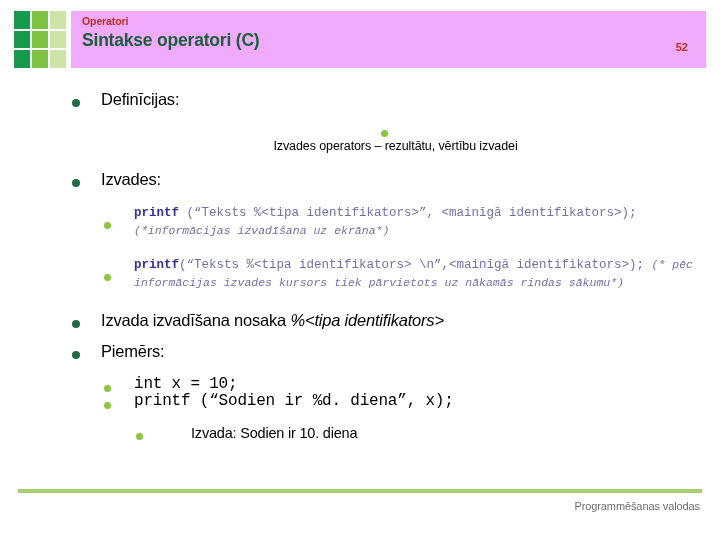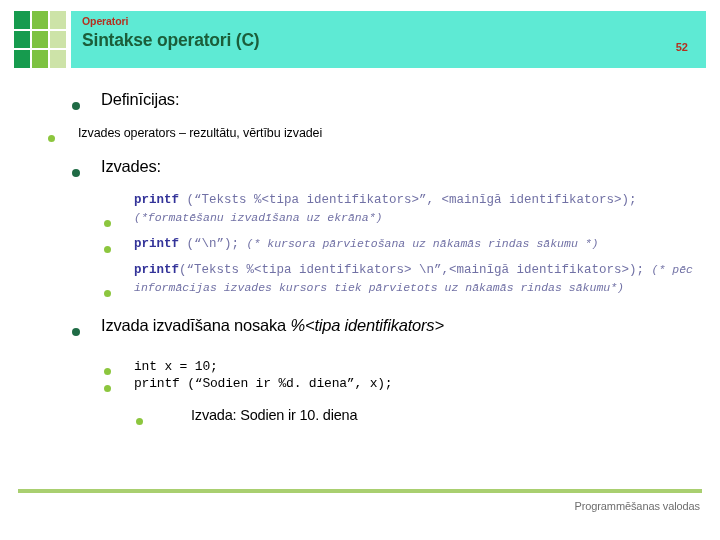--- a/index.html
+++ b/index.html
@@ -75,21 +75,21 @@
   
   .content {
     position: absolute;
     left: 0;
     top: 88px;
     width: 720px;
   }
 
   .row {
     display: flex;
-    align-items: flex-end;
+    align-items: center;
   }
 
   .bullet {
     flex: 0 0 auto;
     border-radius: 50%;
     display: block;
   }
 
   
   .lvl1 { padding-left: 72px; margin-bottom: 1px; }
@@ -100,21 +100,21 @@
     margin-right: 21px;
   }
   .lvl1 .txt {
     font-size: 16.5px;
     color: #000000;
     line-height: 22px;
     letter-spacing: -0.2px;
   }
 
   
-  .lvl2 { padding-left: 48px; }
+  .lvl2 { padding-left: 71px; flex-direction: column; }
   .lvl2 > .bullet {
     width: 7px; height: 7px;
     background: #8CC63E;
     margin-top: 6px;
     margin-right: 23px;
   }
   .lvl2 .txt {
     font-size: 12.5px;
     color: #000000;
     line-height: 18px;
@@ -141,21 +141,21 @@
   }
   .code .cmt {
     font-style: italic;
     font-size: 11.5px;
     color: #7171A5;
   }
 
   
   .codeblack {
     font-family: "Liberation Mono", "DejaVu Sans Mono", monospace;
-    font-size: 13px;
+    font-size: 16px;
     line-height: 17px;
     color: #000000;
     letter-spacing: -0.2px;
   }
 
   
   .lvl3 { padding-left: 136px; }
   .lvl3 > .bullet {
     width: 7px; height: 7px;
     background: #8CC63E;
@@ -205,21 +205,21 @@
     <span class="logo-cell" style="background: rgb(125, 194, 66);"></span>
     <span class="logo-cell" style="background: rgb(205, 227, 168);"></span>
     <span class="logo-cell" style="background: rgb(22, 155, 78);"></span>
     <span class="logo-cell" style="background: rgb(125, 194, 66);"></span>
     <span class="logo-cell" style="background: rgb(205, 227, 168);"></span>
     <span class="logo-cell" style="background: rgb(22, 155, 78);"></span>
     <span class="logo-cell" style="background: rgb(125, 194, 66);"></span>
     <span class="logo-cell" style="background: rgb(205, 227, 168);"></span>
   </div>
 
-  <div class="header-bar" style="background: #5eead4;">
+  <div class="header-bar" style="background: #f0abfc;">
     <div class="kicker">Operatori</div>
     <div class="slide-title">Sintakse operatori (C)</div>
     <div class="page-number">52</div>
   </div>
 
 </div>
 
 <div class="content">
 
   <div class="row lvl1">
@@ -238,46 +238,46 @@
 
   <div class="row lvl1">
     <span class="bullet" style="background: rgb(31, 107, 69);"></span>
     <span class="txt">Izvades:</span>
   </div>
 
   <div class="spacer-md"></div>
 
   <div class="row lvl2code">
     <span class="bullet" style="background: rgb(140, 198, 62);"></span>
-    <span class="code"><span class="kw">printf</span><span> (“Teksts %&lt;tipa identifikators&gt;”, &lt;mainīgā identifikators&gt;); </span><span class="cmt">(*formatēšanu izvadīšana uz ekrāna*)</span></span>
+    <span class="code"><span class="kw">printf</span><span> (“Teksts %&lt;tipa identifikators&gt;”, &lt;mainīgā identifikators&gt;); </span><span class="cmt">(*informācijas izvadīšana uz ekrāna*)</span></span>
   </div>
 
   <div class="spacer-sm"></div>
 
-  <div class="row lvl2code">
-    <span class="bullet" style="background: rgb(140, 198, 62);"></span>
-    <span class="code"><span class="kw">printf</span><span> (“\n”); </span><span class="cmt">(* kursora pārvietošana uz nākamās rindas sākumu *)</span></span>
-  </div>
 
   <div class="spacer-sm"></div>
 
   <div class="row lvl2code">
     <span class="bullet" style="background: rgb(140, 198, 62);"></span>
     <span class="code"><span class="kw">printf</span><span>(“Teksts %&lt;tipa identifikators&gt; \n”,&lt;mainīgā identifikators&gt;); </span><span class="cmt">(* pēc informācijas izvades kursors tiek pārvietots uz nākamās rindas sākumu*)</span></span>
   </div>
 
   <div class="spacer-lg"></div>
 
   <div class="row lvl1">
     <span class="bullet" style="background: rgb(31, 107, 69);"></span>
     <span class="txt"><span>Izvada izvadīšana nosaka </span><span class="ital">%&lt;tipa identifikators&gt;</span></span>
   </div>
 
   <div class="spacer-sm"></div>
 
+  <div class="row lvl1">
+    <span class="bullet" style="background: rgb(31, 107, 69);"></span>
+    <span class="txt">Piemērs:</span>
+  </div>
 
   <div class="spacer-md"></div>
 
   <div class="row lvl2code">
     <span class="bullet" style="background: rgb(140, 198, 62);"></span>
     <span class="codeblack">int x = 10;</span>
   </div>
 
   <div class="row lvl2code">
     <span class="bullet" style="background: rgb(140, 198, 62);"></span>

